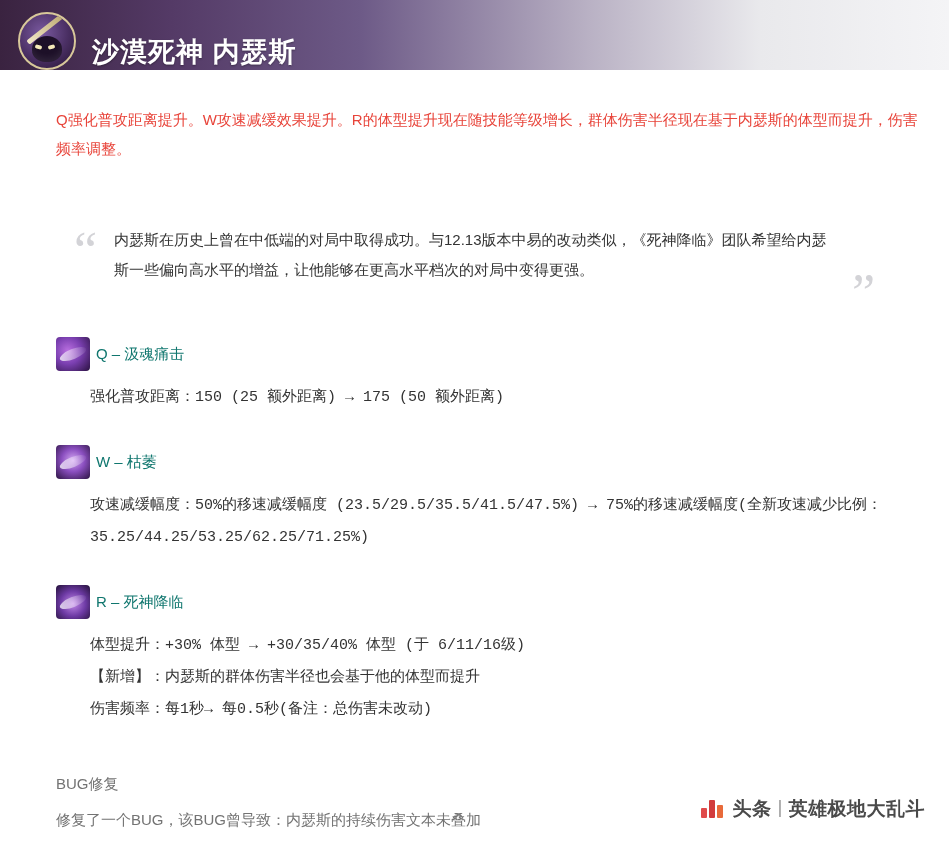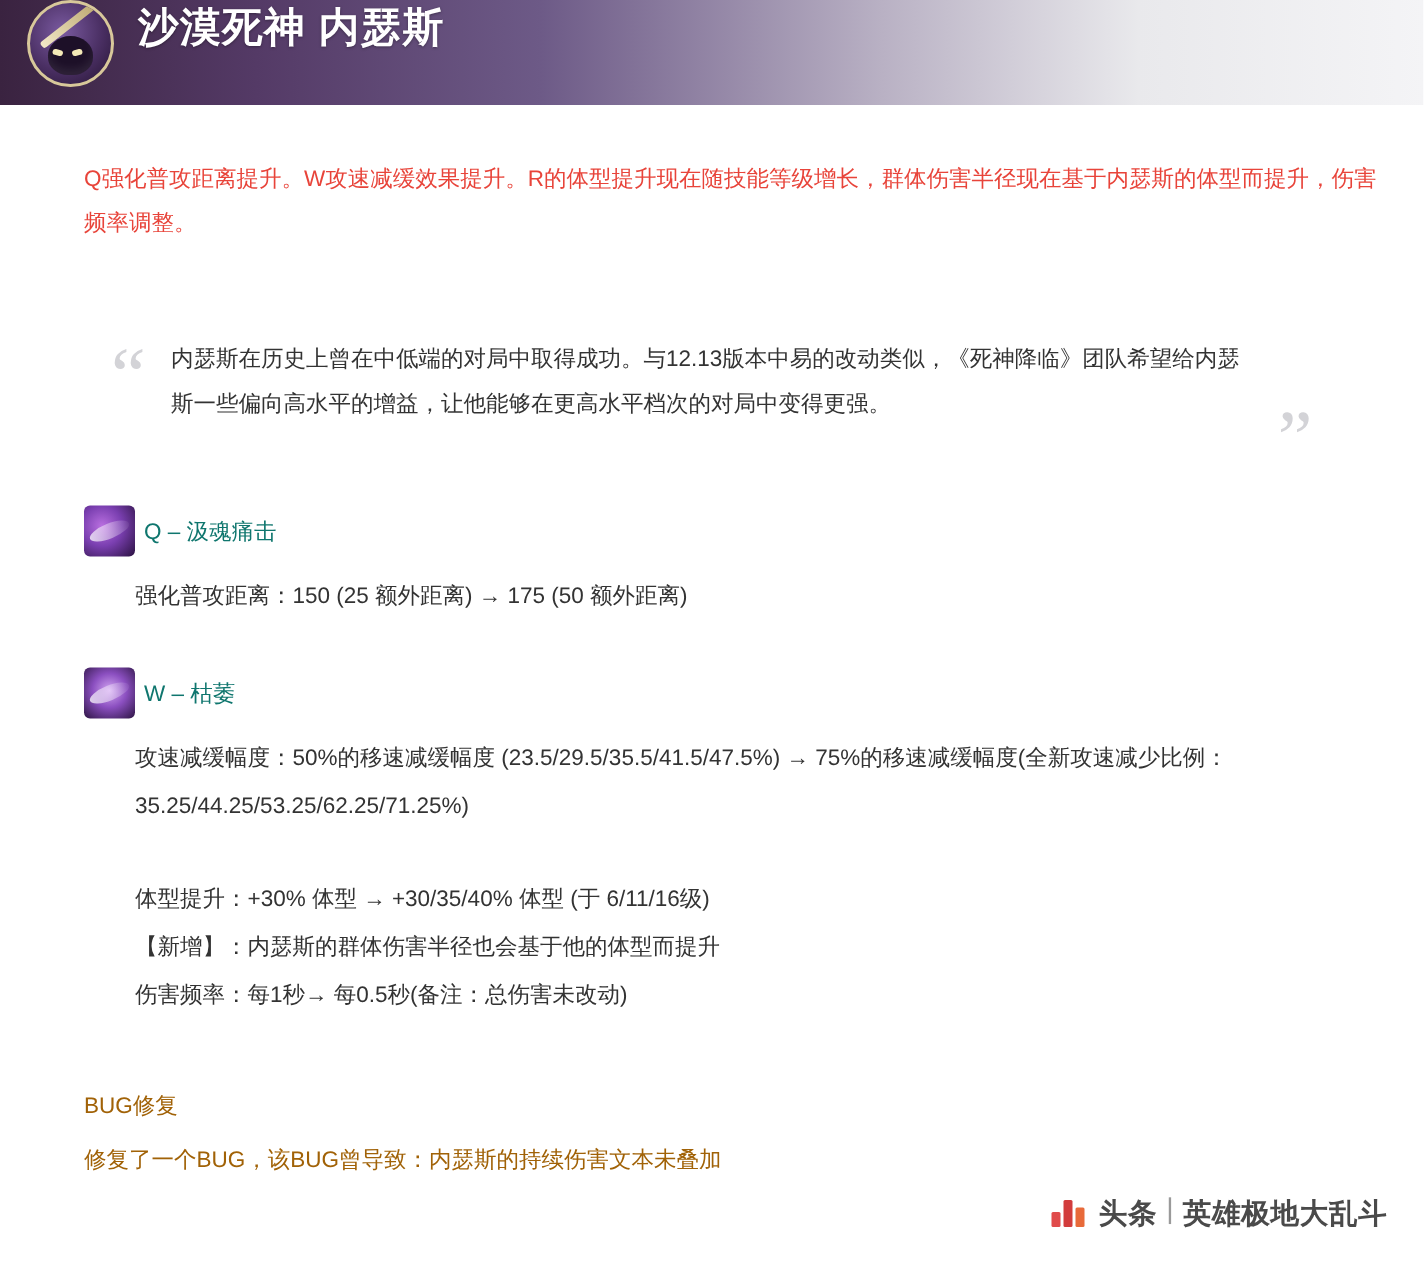--- a/index.html
+++ b/index.html
@@ -15,21 +15,21 @@
     position: relative;
     overflow: hidden;
   }
 
   
   .champ-header {
     position: relative;
     height: 70px;
     background: linear-gradient(90deg, #3a2340 0%, #543a66 18%, #6d5a87 38%, #b9b1c4 62%, #e9e9ec 80%, #f4f4f6 100%);
     display: flex;
-    align-items: flex-start;
+    align-items: flex-end;
     padding-left: 18px;
     box-sizing: border-box;
   }
   .champ-portrait {
     width: 54px;
     height: 54px;
     border-radius: 50%;
     border: 2px solid #d8c89a;
     background: radial-gradient(circle at 40% 35%, #7a5aa0 0%, #4a2f63 55%, #241331 100%);
     position: relative;
@@ -142,28 +142,28 @@
     margin-left: 4px;
     font-size: 15px;
   }
   .ability-lines {
     margin-top: 12px;
     padding-left: 34px;
     font-size: 15px;
     line-height: 2.0;
     color: #333333;
   }
-  .ability-lines div { margin-bottom: 2px; }
+  .ability-lines div { margin-bottom: 2px; font-family: Liberation Mono, monospace; }
 
   
   .bugfix {
     margin: 44px 56px 0 56px;
     font-size: 15px;
     line-height: 2.0;
-    color: #a16207;
+    color: #737373;
   }
   .bugfix .bug-title { margin-bottom: 6px; }
 
   
   .watermark {
     position: absolute;
     right: 24px;
     bottom: 20px;
     display: flex;
     align-items: flex-start;
@@ -232,20 +232,26 @@
         </div>
       <div class="ability-name">W – 枯萎</div>
     </div>
     <div class="ability-lines">
       <div>攻速减缓幅度：50%的移速减缓幅度 (23.5/29.5/35.5/41.5/47.5%) → 75%的移速减缓幅度(全新攻速减少比例：</div>
       <div>35.25/44.25/53.25/62.25/71.25%)</div>
     </div>
   </div>
 
   <div class="ability">
+    <div class="ability-head">
+      <div class="ability-icon icon-r">
+          <span class="glow"></span>
+        </div>
+      <div class="ability-name">R – 死神降临</div>
+    </div>
     <div class="ability-lines">
       <div>体型提升：+30% 体型 → +30/35/40% 体型 (于 6/11/16级)</div>
       <div>【新增】：内瑟斯的群体伤害半径也会基于他的体型而提升</div>
       <div>伤害频率：每1秒→ 每0.5秒(备注：总伤害未改动)</div>
     </div>
   </div>
 
 </div>
 
 <div class="bugfix">

